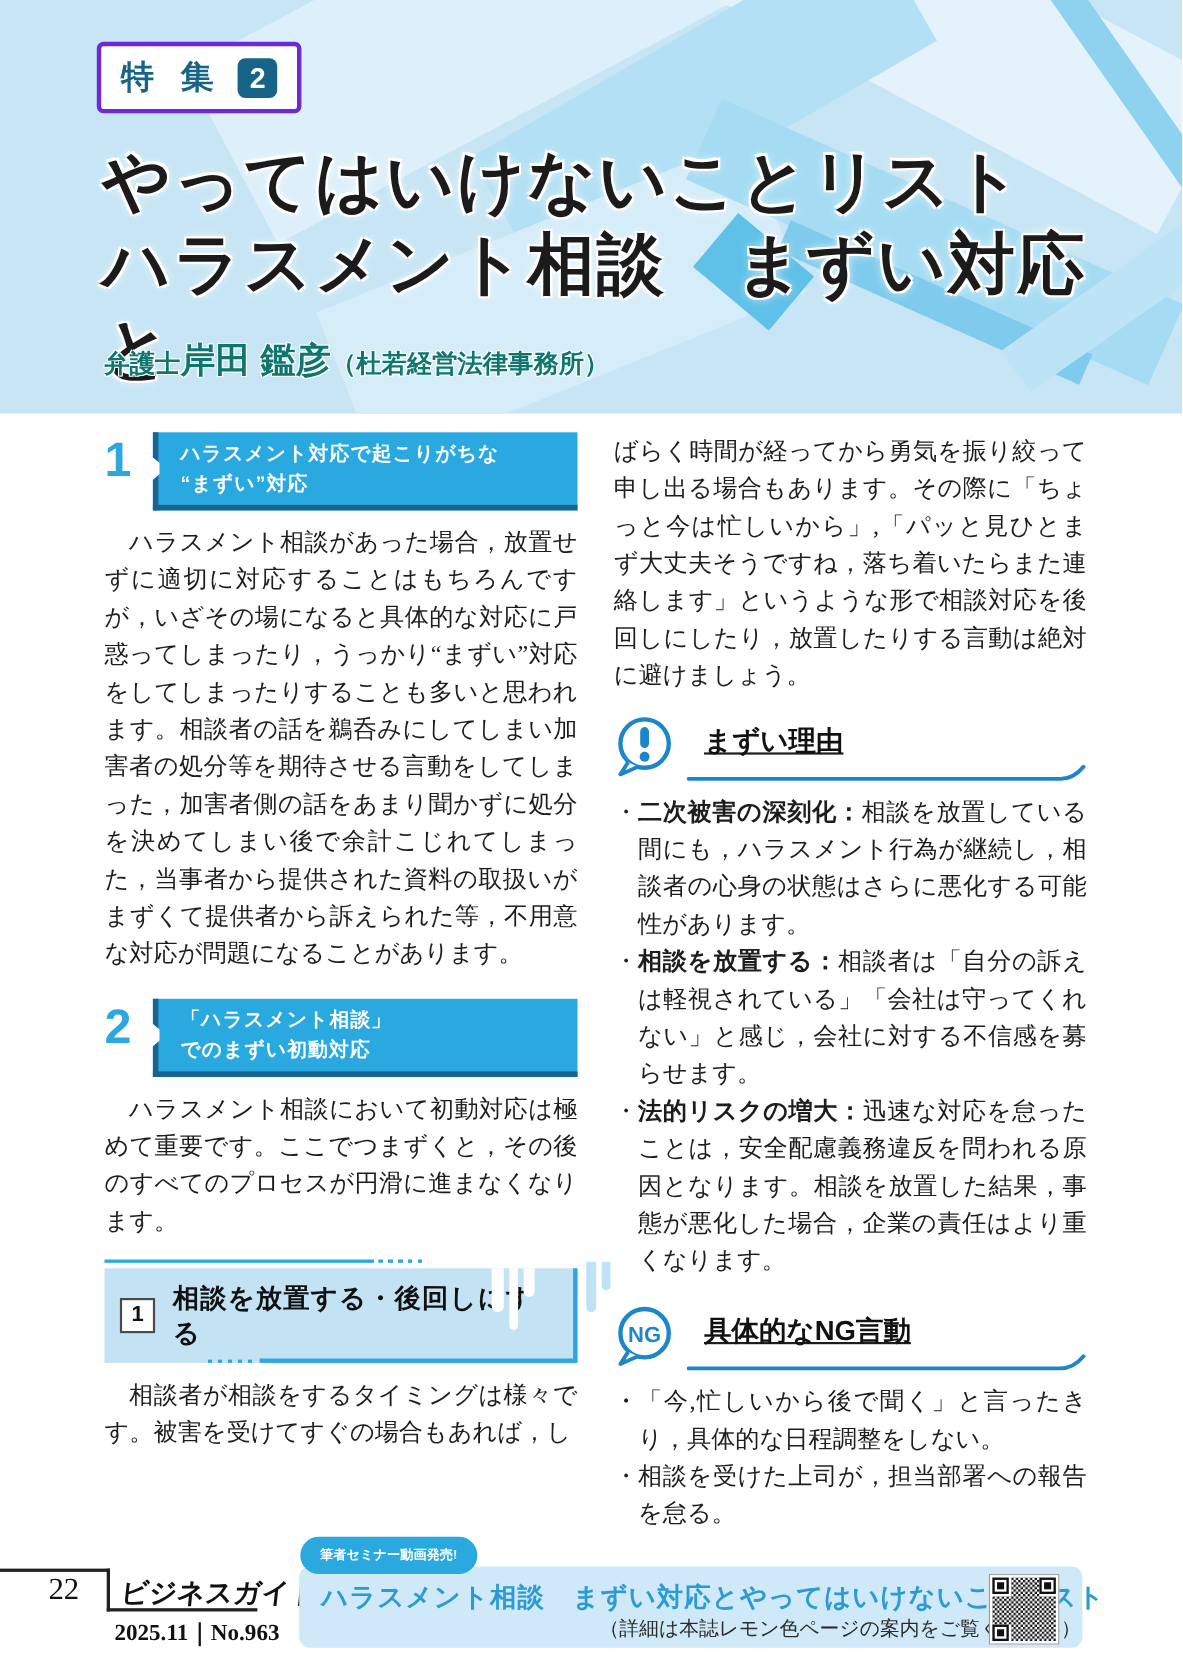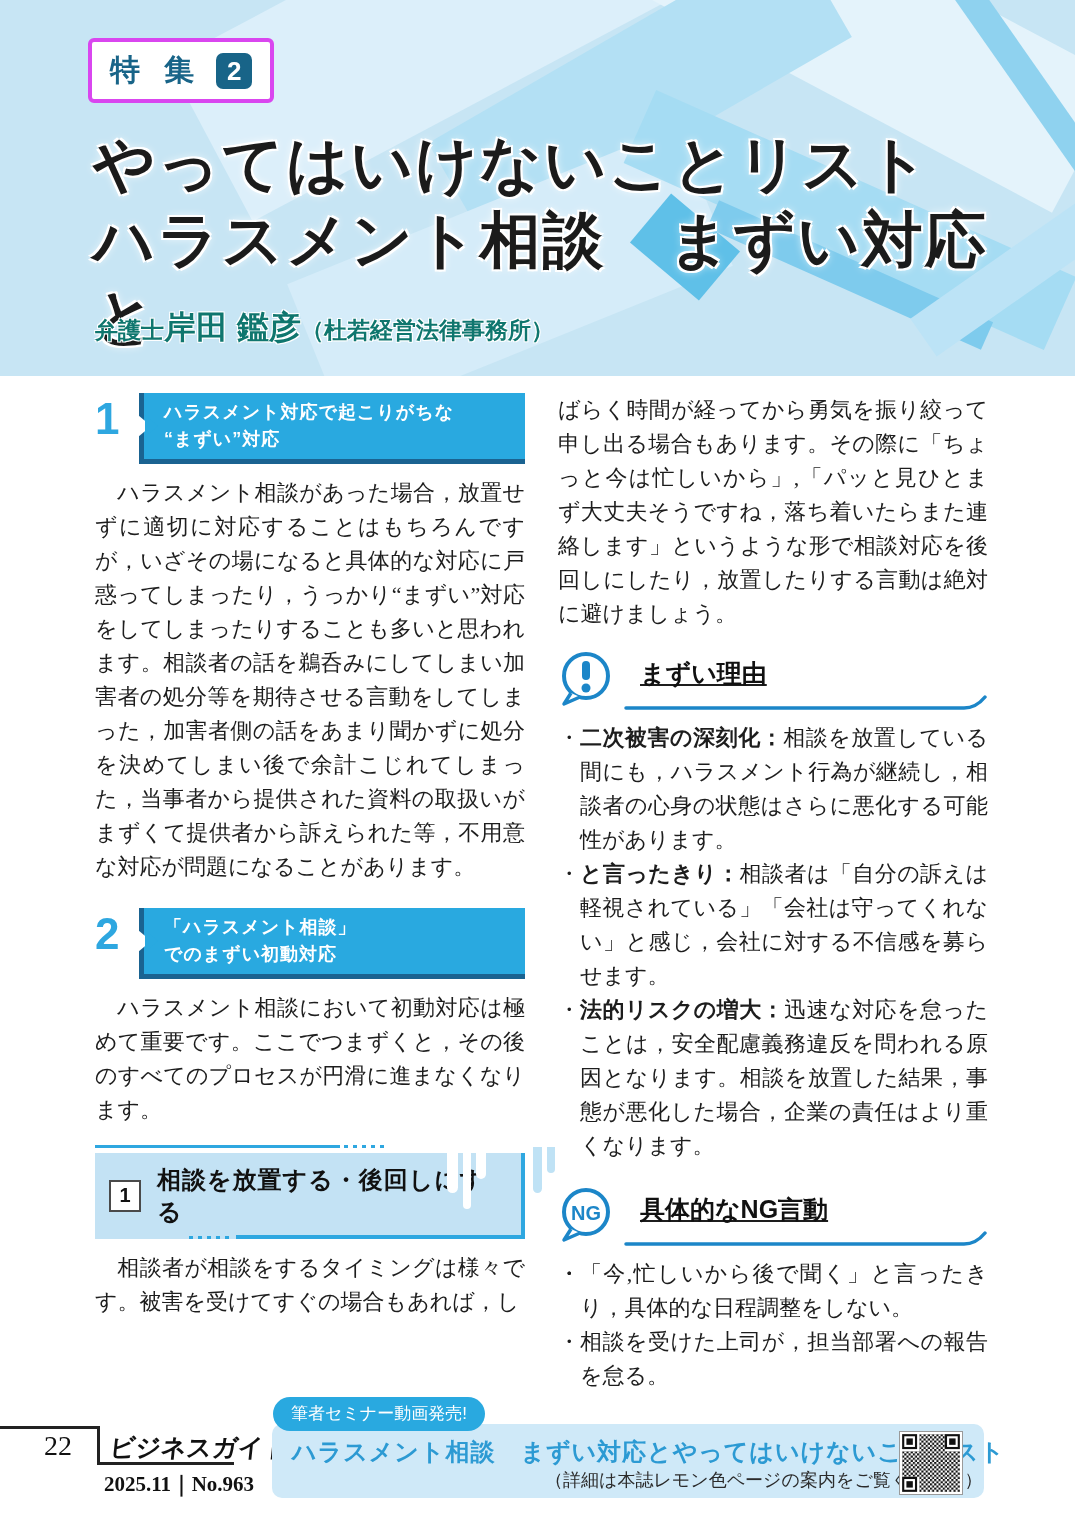--- a/index.html
+++ b/index.html
@@ -15,21 +15,21 @@
   .sh4{left:1010px;top:10px;width:330px;height:30px;background:#a9def4;transform:rotate(55deg);}
   .sh5{left:860px;top:40px;width:300px;height:28px;background:#8fd2ef;transform:rotate(55deg);}
   .sh6{left:430px;top:30px;width:420px;height:120px;background:#b3e0f4;transform:rotate(-30deg);}
   .sh7{left:620px;top:180px;width:460px;height:80px;background:#a5dcf3;transform:rotate(24deg);}
   .sh8{left:700px;top:260px;width:300px;height:30px;background:#7ecbed;transform:rotate(24deg);}
   .sh9{left:640px;top:215px;width:90px;height:64px;background:#5fc0e8;transform:rotate(40deg);}
   .sh10{left:300px;top:200px;width:420px;height:150px;background:#d5ecf9;transform:rotate(-22deg);}
   .sh11{left:900px;top:240px;width:260px;height:46px;background:#bce3f6;transform:rotate(-35deg);}
 
   .feature-badge{position:absolute;left:88px;top:38px;display:flex;align-items:center;gap:14px;
-      background:#ffffff;border:4px solid #d946ef;border-radius:6px;padding:8px 18px;}
+      background:#ffffff;border:4px solid #6d28d9;border-radius:6px;padding:8px 18px;}
   .feature-label{font-family:"Liberation Sans","DejaVu Sans",sans-serif;font-weight:900;
       font-size:30px;letter-spacing:8px;color:#186488;}
   .feature-num{display:inline-block;width:36px;height:36px;background:#186488;color:#fff;
       border-radius:7px;font-family:"Liberation Sans","DejaVu Sans",sans-serif;font-weight:900;
       font-size:26px;line-height:36px;text-align:center;}
 
   .main-title{position:absolute;left:93px;top:126px;width:900px;
       font-family:"Liberation Sans","DejaVu Sans",sans-serif;font-weight:900;color:#1b1b1b;
       font-size:61px;line-height:76px;letter-spacing:2px;
       text-shadow:2px 2px 0 #fff,-2px -2px 0 #fff,2px -2px 0 #fff,-2px 2px 0 #fff,0 0 10px #fff;}
@@ -98,21 +98,21 @@
   .fl2{left:97px;top:1426px;width:3px;height:39px;}
   .fl3{left:97px;top:1462px;width:137px;height:3px;}
   .f-pagenum{position:absolute;left:44px;top:1430px;font-size:28px;color:#111;}
   .f-logo{position:absolute;left:110px;top:1431px;font-family:"Liberation Sans","DejaVu Sans",sans-serif;
       font-weight:900;font-size:25px;letter-spacing:0px;color:#111;transform:skewX(-6deg);}
   .f-issue{position:absolute;left:104px;top:1470px;font-weight:bold;font-size:21px;color:#111;}
 
   .promo-box{position:absolute;left:272px;top:1424px;width:712px;height:74px;background:#cfe9f8;border-radius:10px;}
   .promo-badge{position:absolute;left:273px;top:1397px;height:34px;background:#29a9e0;color:#fff;
       border-radius:17px;padding:0 18px;font-family:"Liberation Sans","DejaVu Sans",sans-serif;
-      font-weight:normal;font-size:17px;line-height:33px;z-index:2;}
+      font-weight:bold;font-size:12px;line-height:33px;z-index:2;}
   .promo-title{position:absolute;left:292px;top:1436px;font-family:"Liberation Sans","DejaVu Sans",sans-serif;
       font-weight:bold;font-size:24px;color:#2c9ad3;letter-spacing:1px;z-index:2;}
   .promo-note{position:absolute;left:545px;top:1468px;font-family:"Liberation Sans","DejaVu Sans",sans-serif;
       font-size:18px;color:#2b2b2b;z-index:2;}
   .qr{position:absolute;left:899px;top:1431px;width:62px;height:62px;background:#fff;
       border:1px solid #9a9a9a;z-index:2;}
 </style>
 </head>
 <body>
 
@@ -203,21 +203,21 @@
       </svg>
     </div>
 
     <ul class="blist">
       <li>
         <span class="bullet">・</span>
         <span class="lead">二次被害の深刻化：</span><span>相談を放置している間にも，ハラスメント行為が継続し，相談者の心身の状態はさらに悪化する可能性があります。</span>
       </li>
       <li>
         <span class="bullet">・</span>
-        <span class="lead">と言ったきり：</span><span>相談者は「自分の訴えは軽視されている」「会社は守ってくれない」と感じ，会社に対する不信感を募らせます。</span>
+        <span class="lead">相談を放置する：</span><span>相談者は「自分の訴えは軽視されている」「会社は守ってくれない」と感じ，会社に対する不信感を募らせます。</span>
       </li>
       <li>
         <span class="bullet">・</span>
         <span class="lead">法的リスクの増大：</span><span>迅速な対応を怠ったことは，安全配慮義務違反を問われる原因となります。相談を放置した結果，事態が悪化した場合，企業の責任はより重くなります。</span>
       </li>
     </ul>
 
     <div class="icon-head" style="margin-top:20px;">
       <svg width="56" height="58" viewBox="0 0 56 58">
         <circle cx="28" cy="26" r="22" fill="#ffffff" stroke="#1c86c8" stroke-width="4"></circle>

